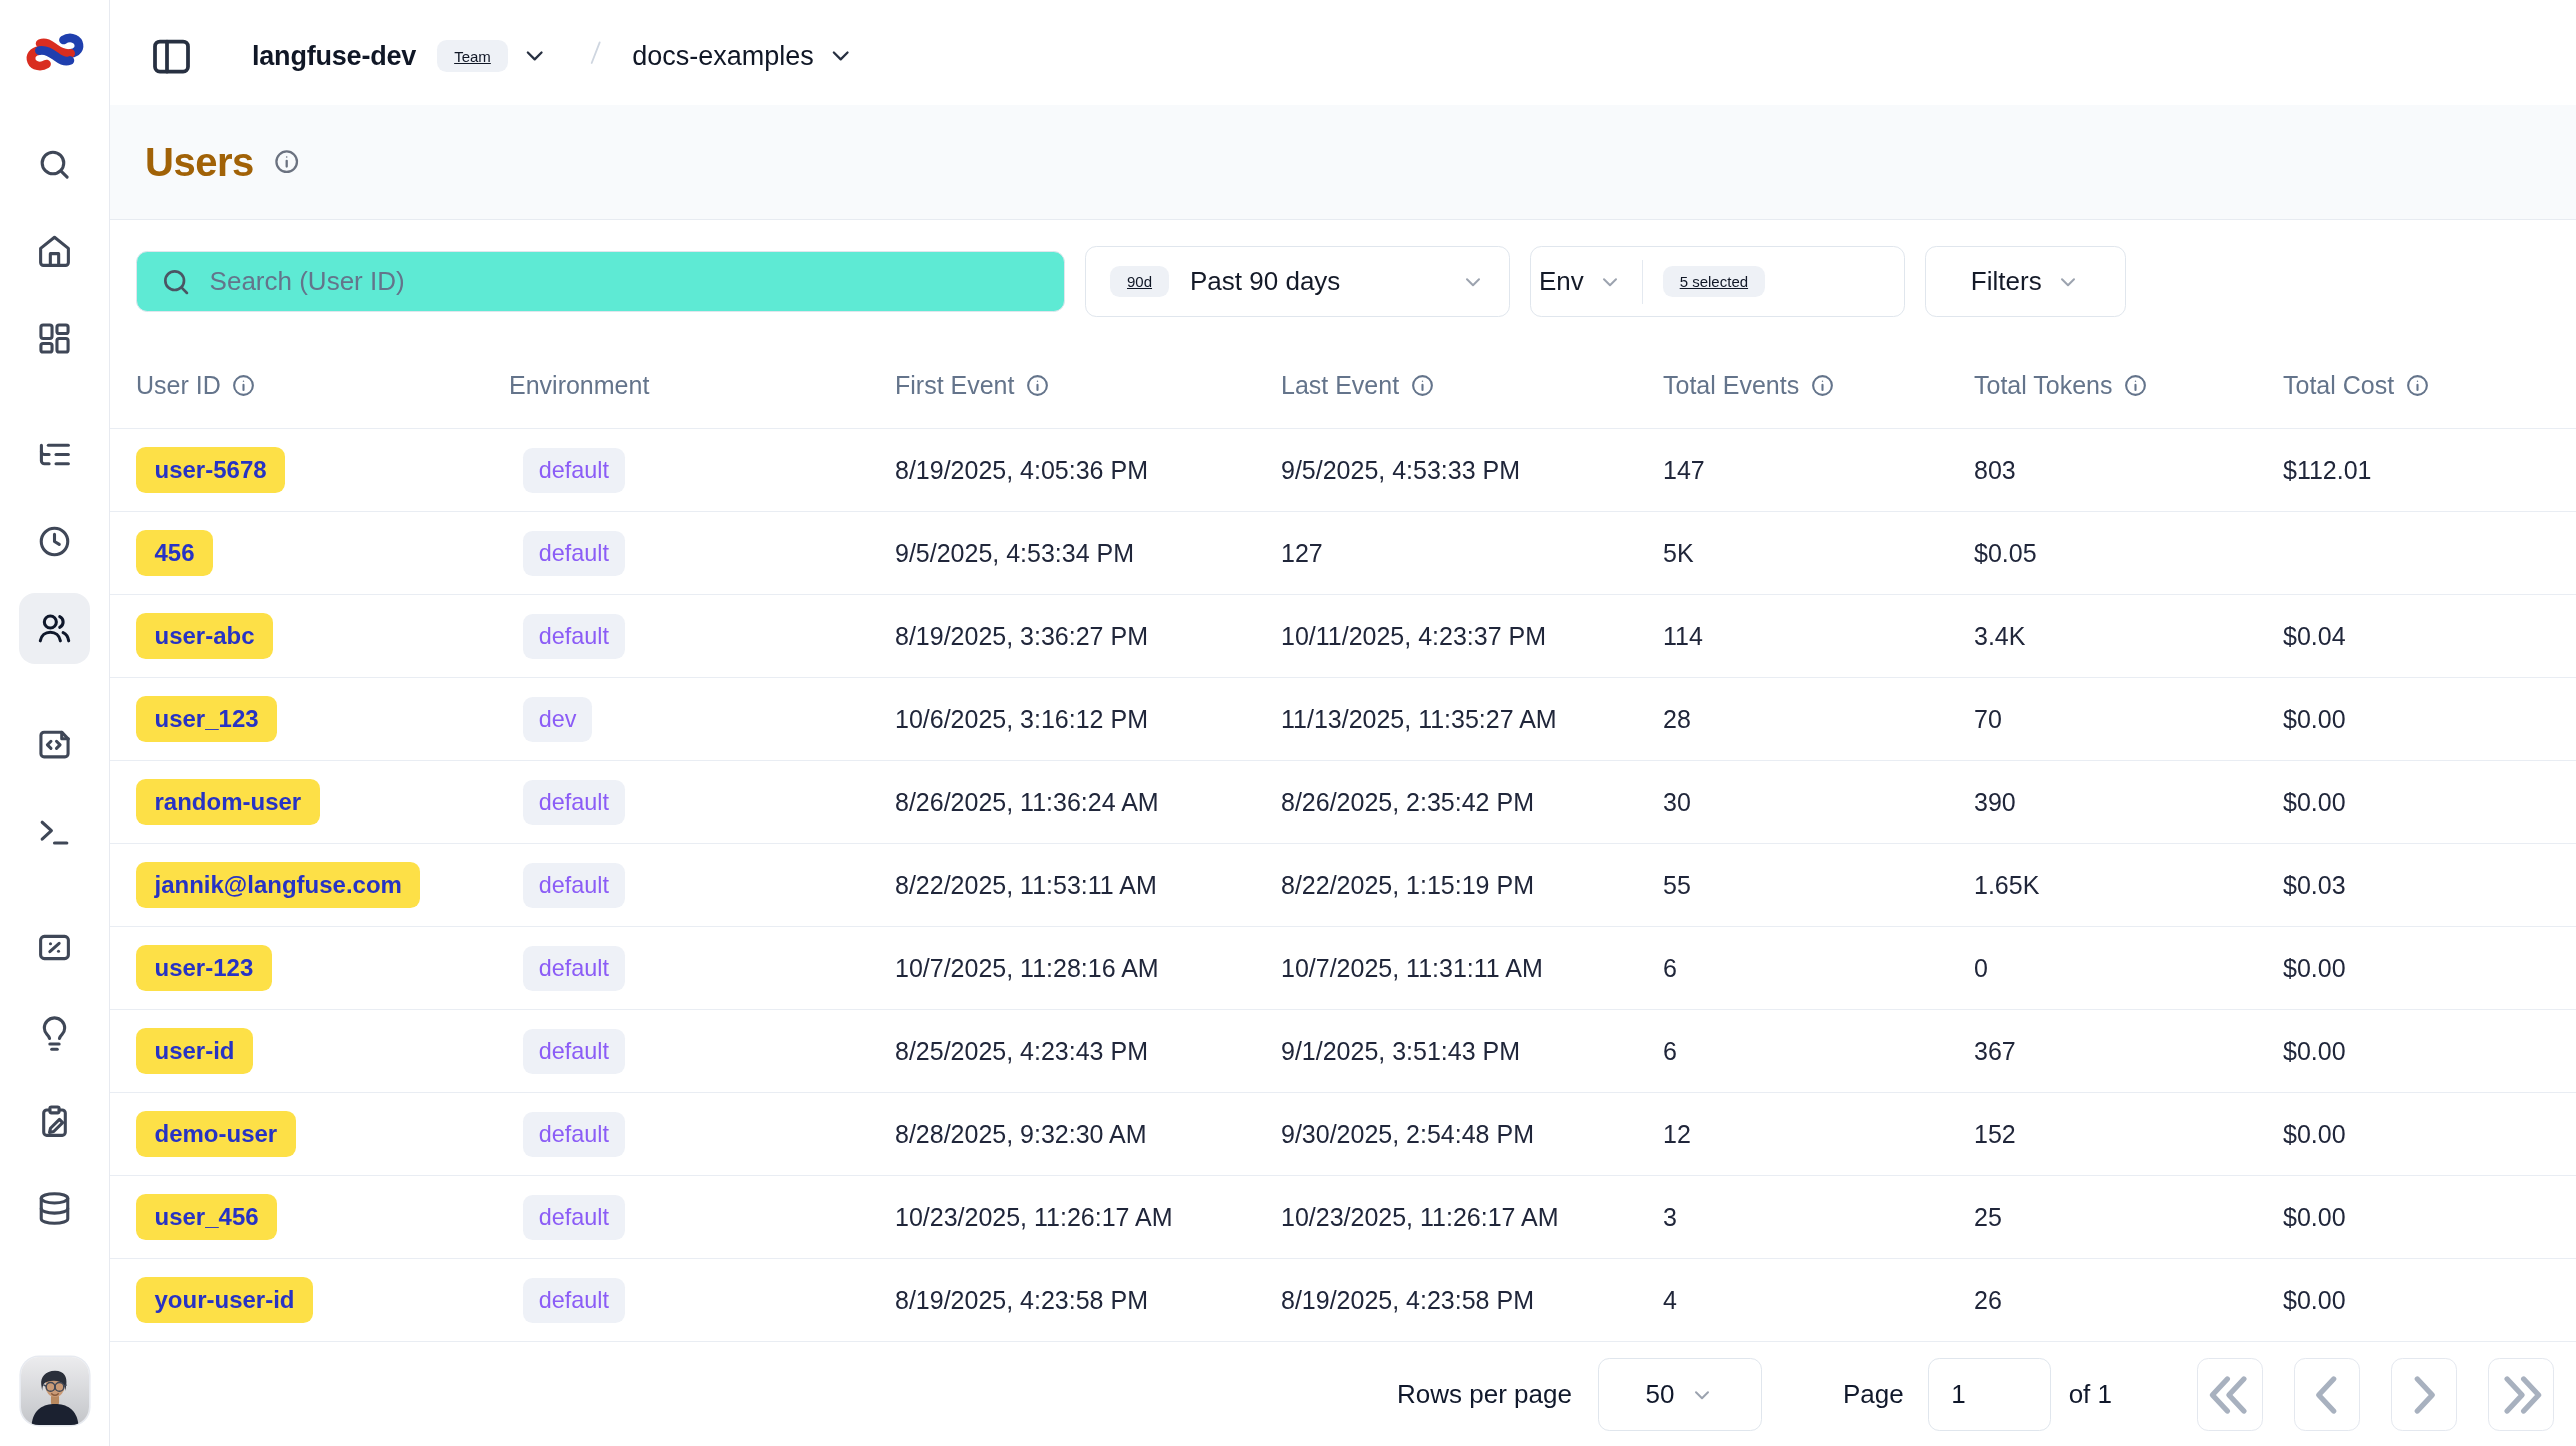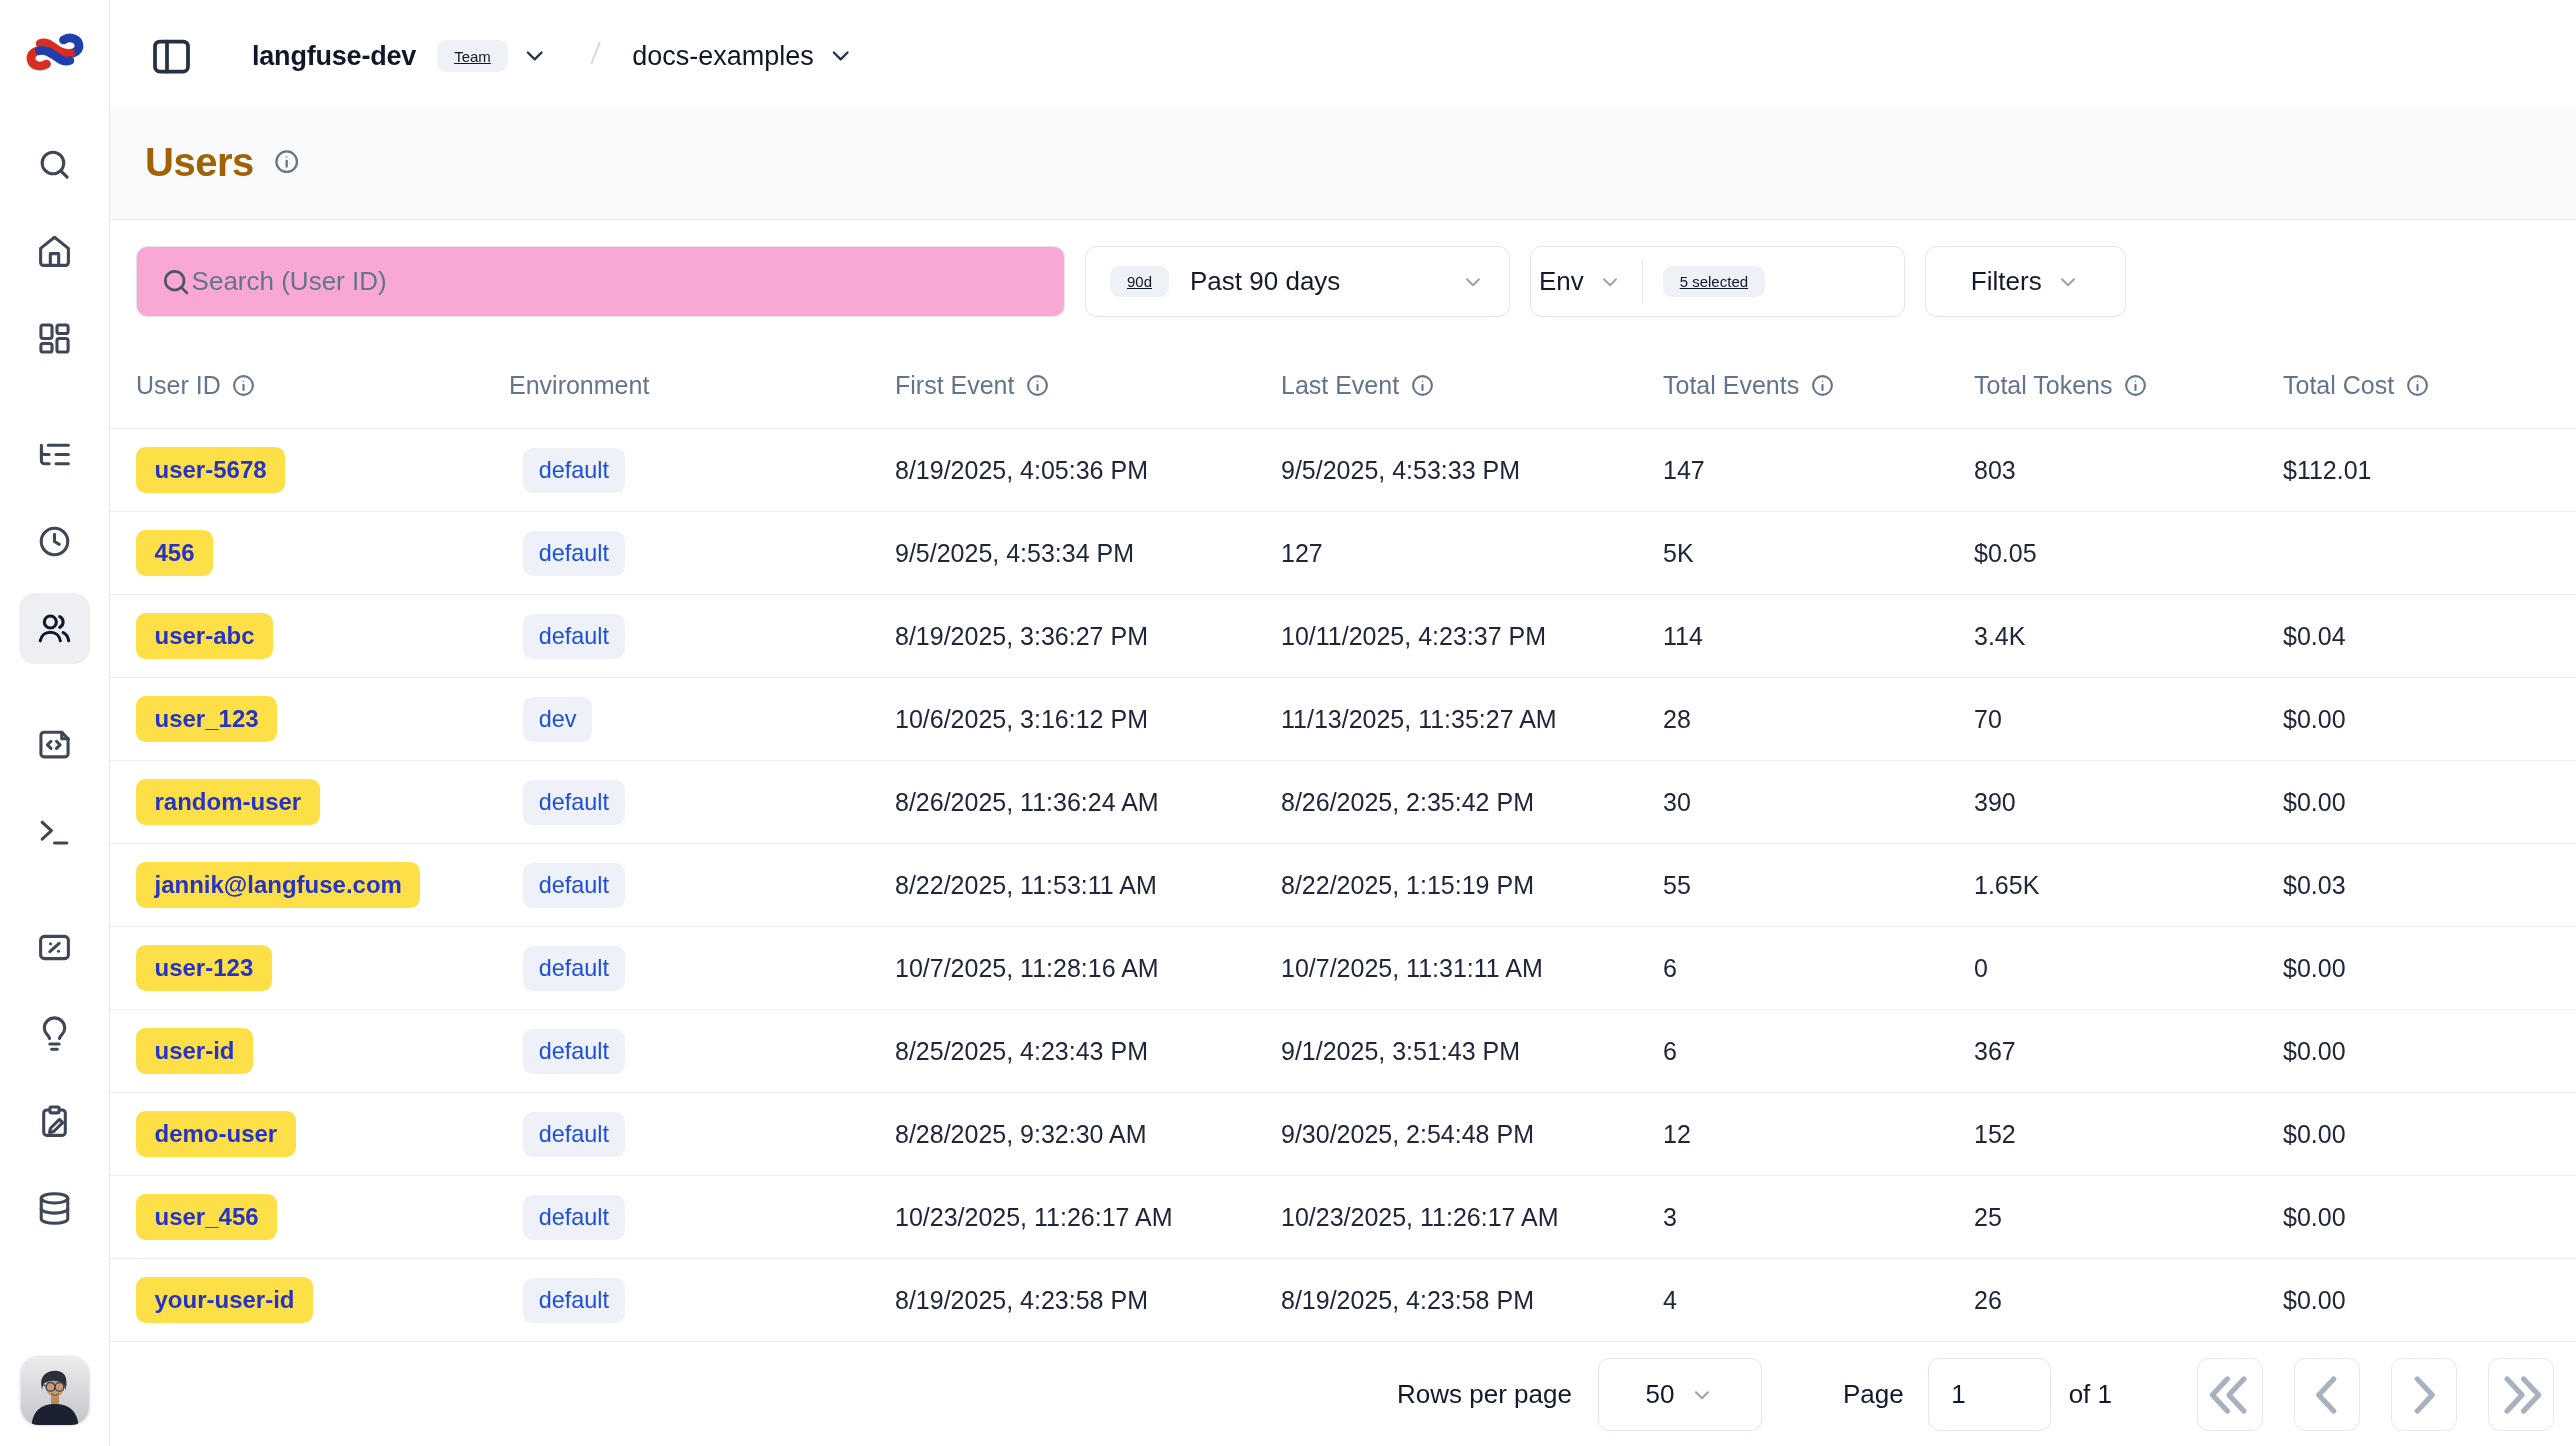--- a/index.html
+++ b/index.html
@@ -37,22 +37,22 @@
 
   
   .content { position:absolute; left:110px; top:105px; right:0; bottom:0; background:#fff; }
   .page-head { height:115px; background:#f8fafc; border-bottom:1.6px solid #e7ebf1;
     display:flex; align-items:center; padding-left:35px; gap:19.4px; }
   .page-title { font-size:40px; font-weight:700; color:#a16207; letter-spacing:-0.5px; }
   .info-ic { width:27.4px; height:27.4px; color:#6b7280; display:inline-flex; }
   .info-ic svg { width:100%; height:100%; }
 
   .filter-row { height:123px; display:flex; align-items:center; padding-left:26px; gap:20px; }
-  .search-box { width:929px; height:71px; border:1.6px solid #e0e6ed; border-radius:11.3px;
-    display:flex; align-items:center; padding:0 22.6px; color:#4b5563; background:#f9a8d4; }
+  .search-box { width:929px; height:61px; border:1.6px solid #e0e6ed; border-radius:11.3px;
+    display:flex; align-items:center; padding:0 22.6px; gap:18px; color:#4b5563; background:#5eead4; }
   .search-box .s-ic { width:32px; height:32px; display:flex; }
   .search-box input { border:none; outline:none; flex:1; font-size:26px; color:#10182b; background:transparent; }
   .search-box input::placeholder { color:#64748b; }
   .btn { height:71px; border:1.6px solid #e0e6ed; border-radius:11.3px; background:#fff;
     display:flex; align-items:center; font-size:26px; color:#141a28; font-weight:500; }
   .chev { width:24px; height:24px; color:#9ca3af; display:inline-flex; }
   .chev svg { width:100%; height:100%; }
   .date-btn { width:425px; padding:0 24px; gap:21px; }
   .date-btn .chev { margin-left:auto; }
   .env-btn { width:375px; padding:0 8px; }
@@ -62,21 +62,21 @@
 
   
   .grid-cols { display:grid; grid-template-columns:373px 386px 386px 382px 311px 309px 1fr; padding-left:26px; }
   .thead { height:85px; }
   .th { display:flex; align-items:center; gap:10.5px; color:#64748b; font-size:25px; font-weight:500; }
   .th .info-ic { width:25px; height:25px; color:#64748b; }
   .tr { height:83px; border-top:1.6px solid #e9edf3; }
   .td { display:flex; align-items:center; font-size:25px; color:#20263a; }
   .uid-badge { background:#fde047; color:#2733c4; font-weight:700; font-size:24px;
     padding:9px 18.5px; border-radius:9.7px; max-width:347px; overflow:hidden; white-space:nowrap; }
-  .env-badge { background:#eef1f7; color:#1d4ed8; font-size:23.4px; padding:9px 16px;
+  .env-badge { background:#eef1f7; color:#8b5cf6; font-size:23.4px; padding:9px 16px;
     border-radius:9.7px; margin-left:13.7px; }
 
   
   .pagination { height:106px; border-top:1.6px solid #e9edf3; display:flex; align-items:center;
     justify-content:flex-end; padding-right:22px; font-size:26px; color:#10182b; }
   .pg-select { width:164px; height:73px; border:1.6px solid #e0e6ed; border-radius:11.3px;
     display:flex; align-items:center; justify-content:center; gap:16px; margin-left:26px;
     font-size:26px; background:#fff; color:#10182b; }
   .pg-page-label { margin-left:81px; }
   .page-input { width:123px; height:73px; border:1.6px solid #e0e6ed; border-radius:11.3px;

